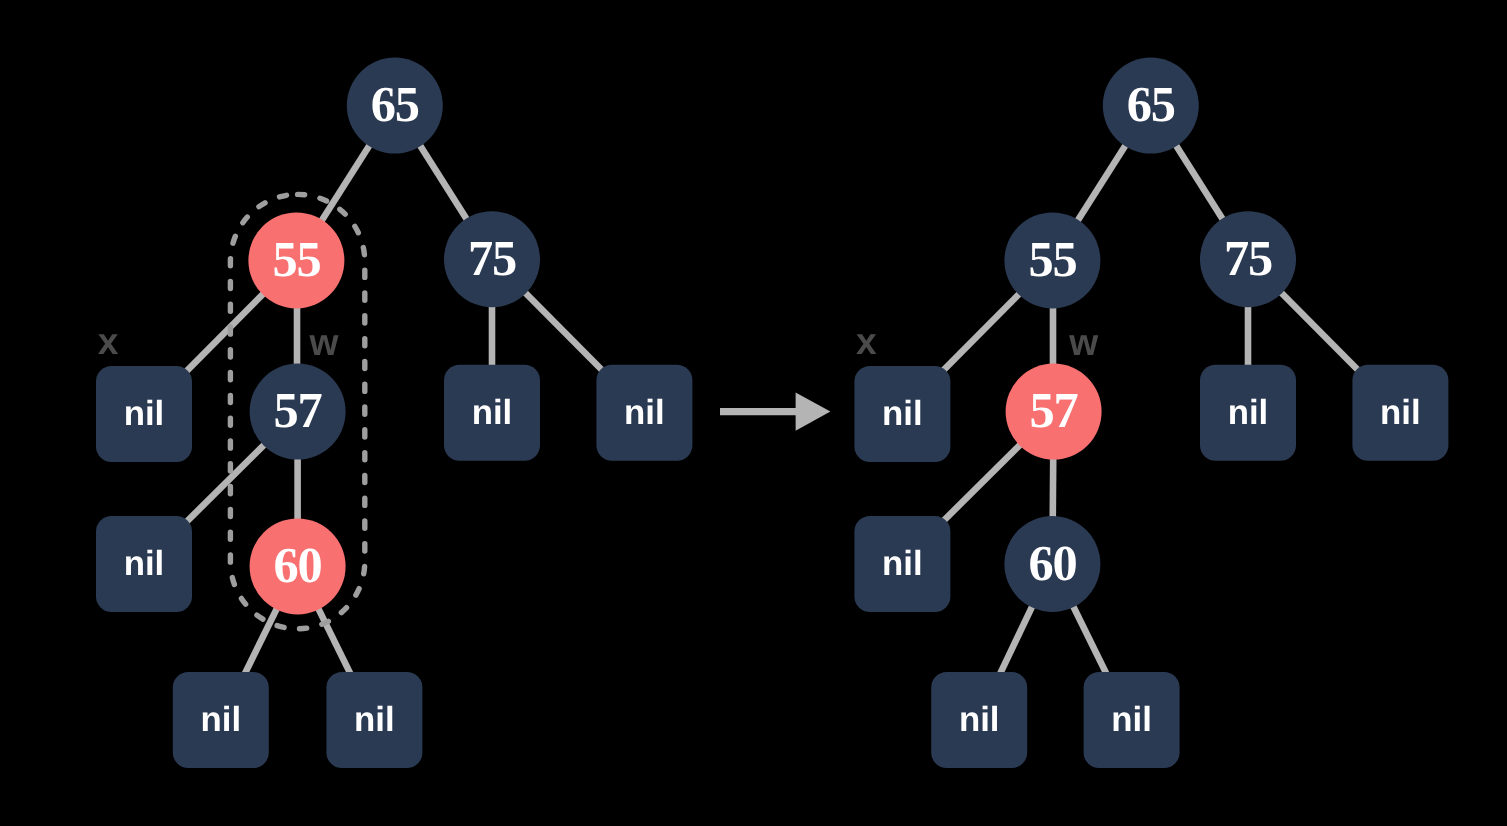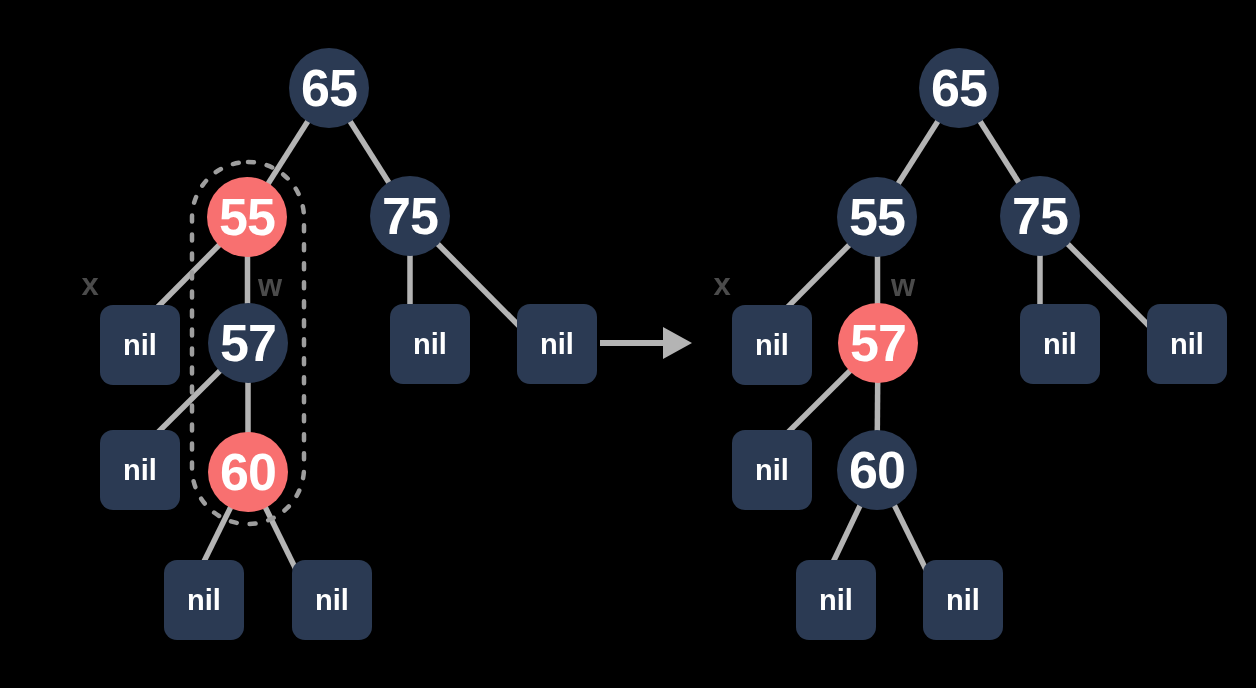--- a/index.html
+++ b/index.html
@@ -9,28 +9,28 @@
   }
   svg.layer{position:absolute;left:0;top:0;}
   .edge{stroke:var(--edge,#b4b4b4);stroke-width:5.5;}
   .dash-capsule{stroke:var(--dash,#9e9e9e);stroke-width:4.5;stroke-dasharray:6 13;stroke-linecap:round;fill:none;}
   .arrow-line{stroke:var(--edge,#b4b4b4);stroke-width:6;}
   .arrow-head{fill:var(--edge,#b4b4b4);}
   .node{
     position:absolute;width:80px;height:80px;border-radius:50%;
     background:var(--node,#2b3a53);color:var(--text,#fff);
     display:flex;align-items:center;justify-content:center;
-    font-size:52px;font-weight:bold;letter-spacing:-1px;
+    font-size:42px;font-weight:bold;letter-spacing:-1px;font-family:Liberation Serif, serif;
   }
   .node.red{background:var(--highlight,#f87070);}
   .nil{
     position:absolute;width:80px;height:80px;border-radius:13px;
     background:var(--node,#2b3a53);color:var(--text,#fff);
     display:flex;align-items:center;justify-content:center;
-    font-size:29px;font-weight:bold;margin-left:20px;
+    font-size:29px;font-weight:bold;
   }
   .ptr-label{
     position:absolute;width:40px;text-align:center;
     color:var(--label,#4b4b4b);font-size:31px;font-weight:bold;line-height:1;
   }
 </style>
 </head>
 <body>
 
 <div class="stage">

